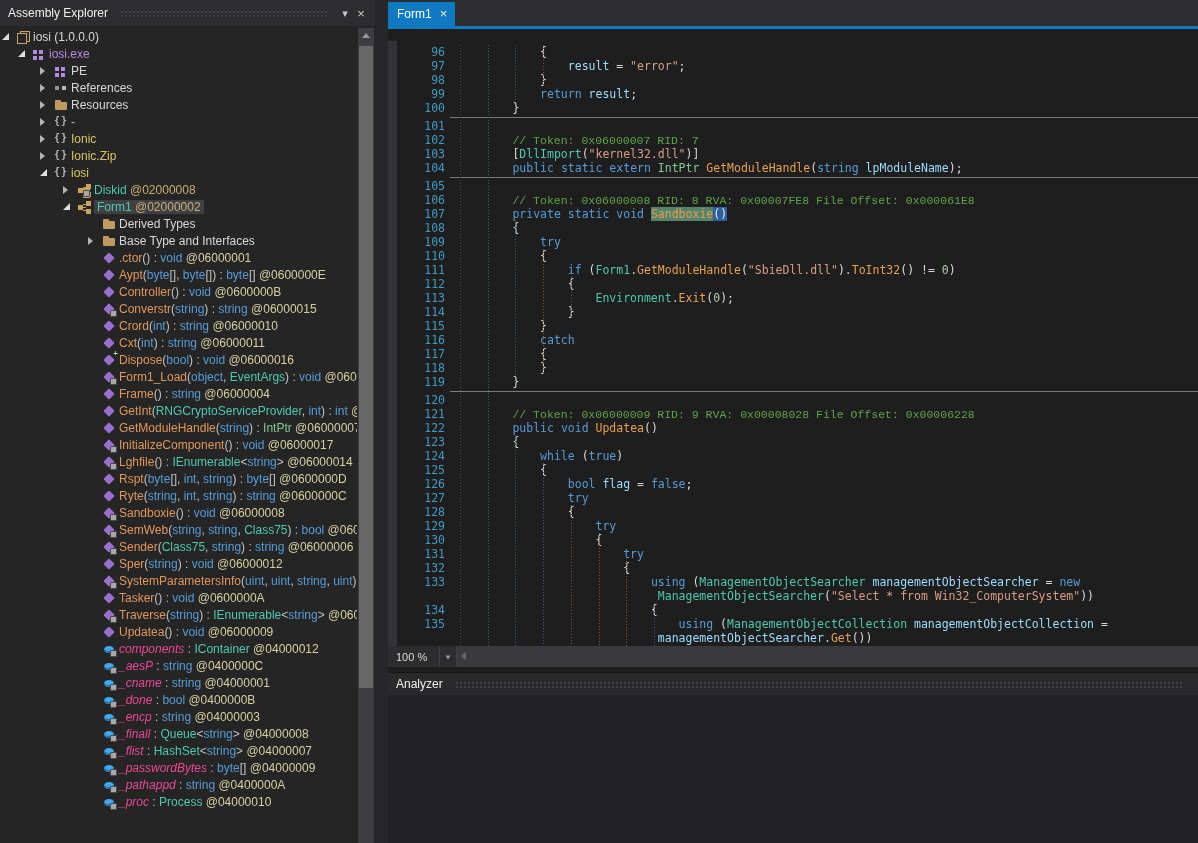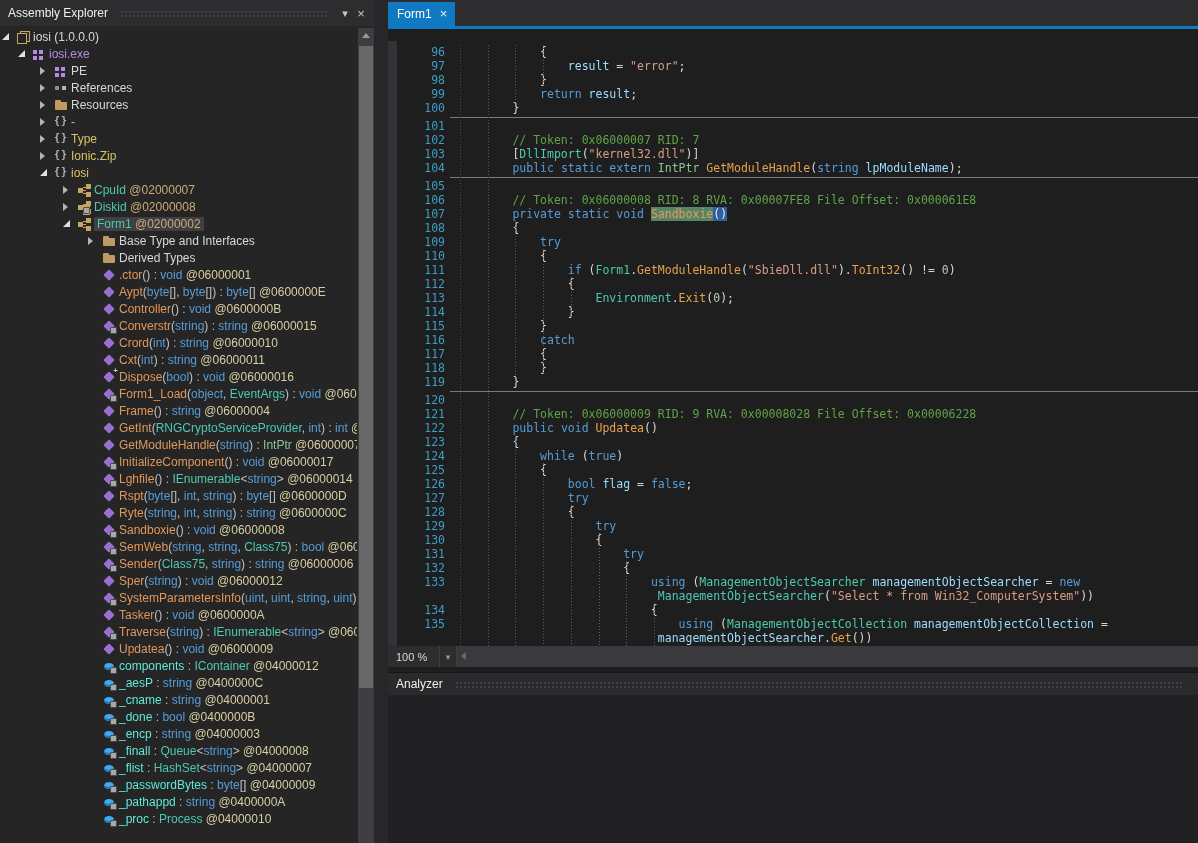--- a/index.html
+++ b/index.html
@@ -84,39 +84,39 @@
   .lt { padding-left:12px; white-space:pre; }
   .code-sep { height:4px; position:relative; }
   .code-sep::before { content:""; position:absolute; left:62px; right:0; top:2px;
       border-top:1px solid #7a7a7a; }
   .guide { position:absolute; width:1px;
       background-image:repeating-linear-gradient(to bottom, var(--gc) 0 1px, transparent 1px 3px); }
 
   
   .c-p  { color:#d8d8d8; }
   .c-k  { color:#569cd6; }
-  .c-c  { color:#5fa348; }
+  .c-c  { color:#5fa348;font-family:Liberation Mono, monospace; }
   .c-s  { color:#d69d85; }
   .c-ty { color:#4ec9b0; }
   .c-st { color:#86c691; }
   .c-m  { color:#e8a14e; }
   .c-loc{ color:#9cdcfe; }
   .c-n  { color:#b5cea8; }
   .c-hln{ color:#eb9a4d; background:#54856b; }
   .c-hls{ color:#e8e8e8; background:#2e5f9e; }
 
   
   .t-w  { color:#d8d8d8; }
   .t-ns { color:#d7c45e; }
   .t-mod{ color:#b48be0; }
   .t-cls{ color:#4ec9b0; }
   .t-m  { color:#e2975a; }
   .t-kw { color:#569cd6; }
   .t-st { color:#86c691; }
-  .t-fld{ color:#5eead4; }
+  .t-fld{ color:#ec4899;font-style:italic; }
   .t-ad { color:#d6cfa0; }
   .t-adc{ color:#c9ad74; }
   .t-pu { color:#c0c0c0; }
 
   
   .editor-bottom { position:absolute; left:0; top:646px; right:0; height:21px; background:#2d2d30;
       display:flex; align-items:stretch; }
   .zoom-combo { display:flex; align-items:center; padding:0 8px; color:#dcdcdc; font-size:11px;
       background:#2d2d30; border-right:1px solid #3f3f46; min-width:52px; }
   .zoom-drop { width:17px; display:flex; align-items:center; justify-content:center; color:#999;
@@ -143,28 +143,27 @@
       <span class="hdr-btn">▾</span>
       <span class="hdr-btn hdr-close">×</span>
     </div>
     <div class="tree" id="tree">
         <div class="tree-row"><span class="sp" style="width: 2px;"></span><span class="expbox"><span class="exp-o"></span></span><span class="icobox"><span class="ico i-assembly"></span></span><span class="lbl"><span class="t-w">iosi (1.0.0.0)</span></span></div>
         <div class="tree-row"><span class="sp" style="width: 18px;"></span><span class="expbox"><span class="exp-o"></span></span><span class="icobox"><span class="ico i-module"></span></span><span class="lbl"><span class="t-mod">iosi.exe</span></span></div>
         <div class="tree-row"><span class="sp" style="width: 40px;"></span><span class="expbox"><span class="exp-c"></span></span><span class="icobox"><span class="ico i-pe"></span></span><span class="lbl"><span class="t-w">PE</span></span></div>
         <div class="tree-row"><span class="sp" style="width: 40px;"></span><span class="expbox"><span class="exp-c"></span></span><span class="icobox"><span class="ico i-refs"></span></span><span class="lbl"><span class="t-w">References</span></span></div>
         <div class="tree-row"><span class="sp" style="width: 40px;"></span><span class="expbox"><span class="exp-c"></span></span><span class="icobox"><span class="ico i-folder"></span></span><span class="lbl"><span class="t-w">Resources</span></span></div>
         <div class="tree-row"><span class="sp" style="width: 40px;"></span><span class="expbox"><span class="exp-c"></span></span><span class="icobox"><span class="ico i-ns"></span></span><span class="lbl"><span class="t-pu">-</span></span></div>
-        <div class="tree-row"><span class="sp" style="width: 40px;"></span><span class="expbox"><span class="exp-c"></span></span><span class="icobox"><span class="ico i-ns"></span></span><span class="lbl"><span class="t-ns">Type</span></span></div>
+        <div class="tree-row"><span class="sp" style="width: 40px;"></span><span class="expbox"><span class="exp-c"></span></span><span class="icobox"><span class="ico i-ns"></span></span><span class="lbl"><span class="t-ns">Ionic</span></span></div>
         <div class="tree-row"><span class="sp" style="width: 40px;"></span><span class="expbox"><span class="exp-c"></span></span><span class="icobox"><span class="ico i-ns"></span></span><span class="lbl"><span class="t-ns">Ionic.Zip</span></span></div>
         <div class="tree-row"><span class="sp" style="width: 40px;"></span><span class="expbox"><span class="exp-o"></span></span><span class="icobox"><span class="ico i-ns"></span></span><span class="lbl"><span class="t-ns">iosi</span></span></div>
-        <div class="tree-row"><span class="sp" style="width: 63px;"></span><span class="expbox"><span class="exp-c"></span></span><span class="icobox"><span class="ico i-cls"></span></span><span class="lbl"><span class="t-cls">CpuId</span><span class="t-adc"> @02000007</span></span></div>
         <div class="tree-row"><span class="sp" style="width: 63px;"></span><span class="expbox"><span class="exp-c"></span></span><span class="icobox"><span class="ico i-cls ov-dot"></span></span><span class="lbl"><span class="t-cls">Diskid</span><span class="t-adc"> @02000008</span></span></div>
         <div class="tree-row"><span class="sp" style="width: 63px;"></span><span class="expbox"><span class="exp-o"></span></span><span class="icobox"><span class="ico i-cls"></span></span><span class="lbl sel-wrap"><span class="t-cls">Form1</span><span class="t-adc"> @02000002</span></span></div>
+        <div class="tree-row"><span class="sp" style="width: 88px;"></span><span class="expbox"></span><span class="icobox"><span class="ico i-folder"></span></span><span class="lbl"><span class="t-w">Derived Types</span></span></div>
         <div class="tree-row"><span class="sp" style="width: 88px;"></span><span class="expbox"><span class="exp-c"></span></span><span class="icobox"><span class="ico i-folder"></span></span><span class="lbl"><span class="t-w">Base Type and Interfaces</span></span></div>
-        <div class="tree-row"><span class="sp" style="width: 88px;"></span><span class="expbox"></span><span class="icobox"><span class="ico i-folder"></span></span><span class="lbl"><span class="t-w">Derived Types</span></span></div>
         <div class="tree-row"><span class="sp" style="width: 88px;"></span><span class="expbox"></span><span class="icobox"><span class="ico i-method"></span></span><span class="lbl"><span class="t-m">.ctor</span><span class="t-pu">() : </span><span class="t-kw">void</span><span class="t-ad"> @06000001</span></span></div>
         <div class="tree-row"><span class="sp" style="width: 88px;"></span><span class="expbox"></span><span class="icobox"><span class="ico i-method"></span></span><span class="lbl"><span class="t-m">Aypt</span><span class="t-pu">(</span><span class="t-kw">byte</span><span class="t-pu">[], </span><span class="t-kw">byte</span><span class="t-pu">[]) : </span><span class="t-kw">byte</span><span class="t-pu">[]</span><span class="t-ad"> @0600000E</span></span></div>
         <div class="tree-row"><span class="sp" style="width: 88px;"></span><span class="expbox"></span><span class="icobox"><span class="ico i-method"></span></span><span class="lbl"><span class="t-m">Controller</span><span class="t-pu">() : </span><span class="t-kw">void</span><span class="t-ad"> @0600000B</span></span></div>
         <div class="tree-row"><span class="sp" style="width: 88px;"></span><span class="expbox"></span><span class="icobox"><span class="ico i-method ov-lock"></span></span><span class="lbl"><span class="t-m">Converstr</span><span class="t-pu">(</span><span class="t-kw">string</span><span class="t-pu">) : </span><span class="t-kw">string</span><span class="t-ad"> @06000015</span></span></div>
         <div class="tree-row"><span class="sp" style="width: 88px;"></span><span class="expbox"></span><span class="icobox"><span class="ico i-method"></span></span><span class="lbl"><span class="t-m">Crord</span><span class="t-pu">(</span><span class="t-kw">int</span><span class="t-pu">) : </span><span class="t-kw">string</span><span class="t-ad"> @06000010</span></span></div>
         <div class="tree-row"><span class="sp" style="width: 88px;"></span><span class="expbox"></span><span class="icobox"><span class="ico i-method"></span></span><span class="lbl"><span class="t-m">Cxt</span><span class="t-pu">(</span><span class="t-kw">int</span><span class="t-pu">) : </span><span class="t-kw">string</span><span class="t-ad"> @06000011</span></span></div>
         <div class="tree-row"><span class="sp" style="width: 88px;"></span><span class="expbox"></span><span class="icobox"><span class="ico i-method ov-plus"></span></span><span class="lbl"><span class="t-m">Dispose</span><span class="t-pu">(</span><span class="t-kw">bool</span><span class="t-pu">) : </span><span class="t-kw">void</span><span class="t-ad"> @06000016</span></span></div>
         <div class="tree-row"><span class="sp" style="width: 88px;"></span><span class="expbox"></span><span class="icobox"><span class="ico i-method ov-lock"></span></span><span class="lbl"><span class="t-m">Form1_Load</span><span class="t-pu">(</span><span class="t-kw">object</span><span class="t-pu">, </span><span class="t-cls">EventArgs</span><span class="t-pu">) : </span><span class="t-kw">void</span><span class="t-ad"> @06000</span></span></div>
         <div class="tree-row"><span class="sp" style="width: 88px;"></span><span class="expbox"></span><span class="icobox"><span class="ico i-method"></span></span><span class="lbl"><span class="t-m">Frame</span><span class="t-pu">() : </span><span class="t-kw">string</span><span class="t-ad"> @06000004</span></span></div>
         <div class="tree-row"><span class="sp" style="width: 88px;"></span><span class="expbox"></span><span class="icobox"><span class="ico i-method"></span></span><span class="lbl"><span class="t-m">GetInt</span><span class="t-pu">(</span><span class="t-cls">RNGCryptoServiceProvider</span><span class="t-pu">, </span><span class="t-kw">int</span><span class="t-pu">) : </span><span class="t-kw">int</span><span class="t-ad"> @0600</span></span></div>

